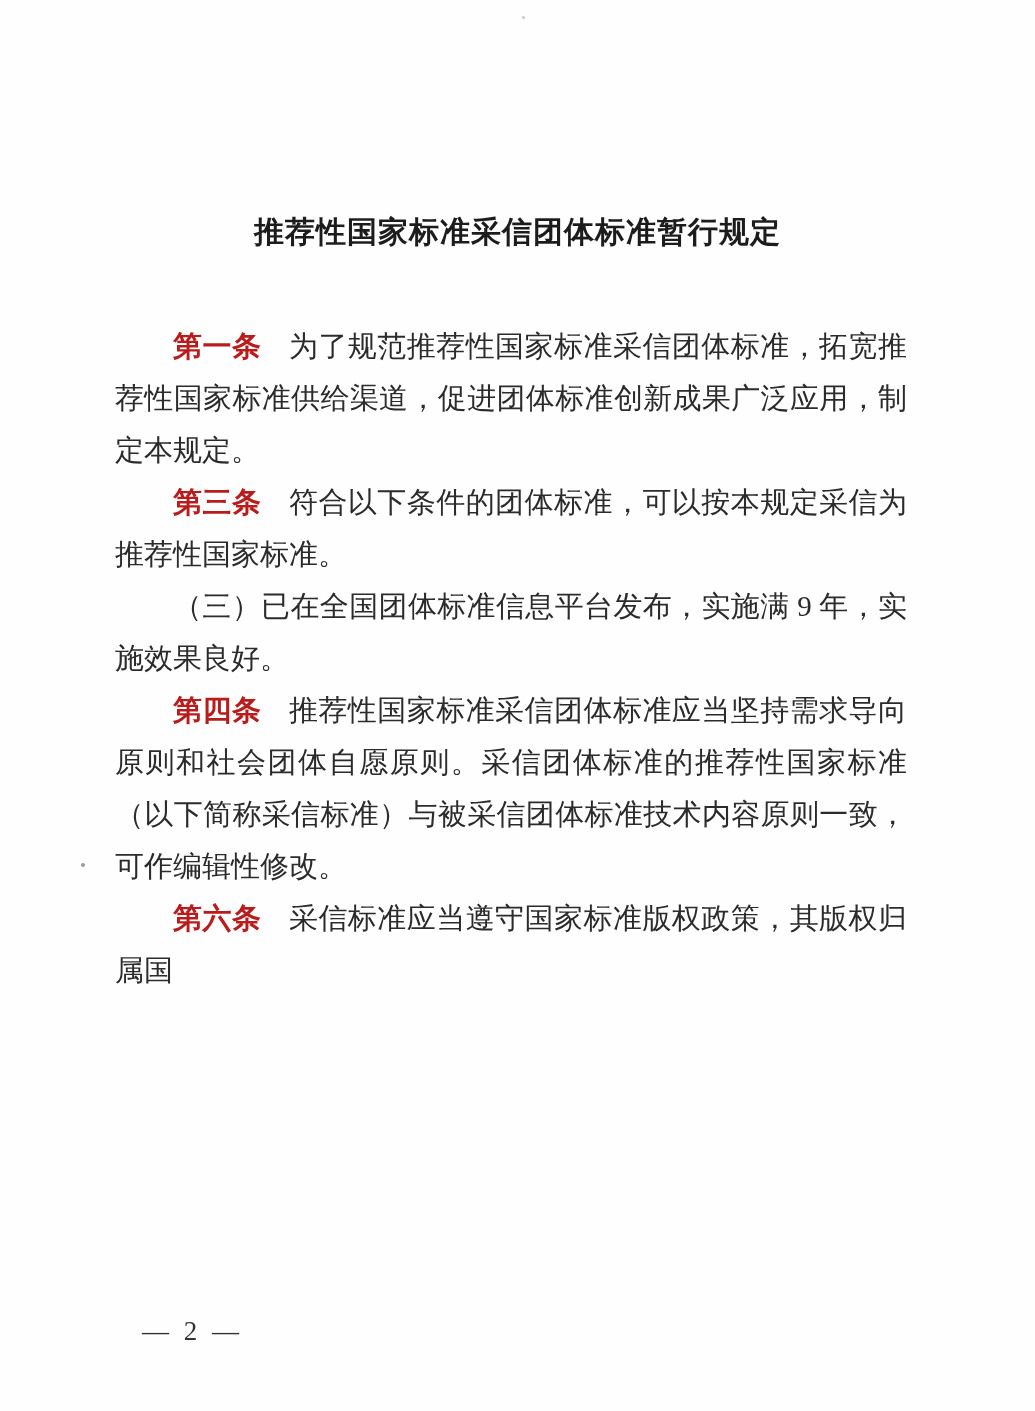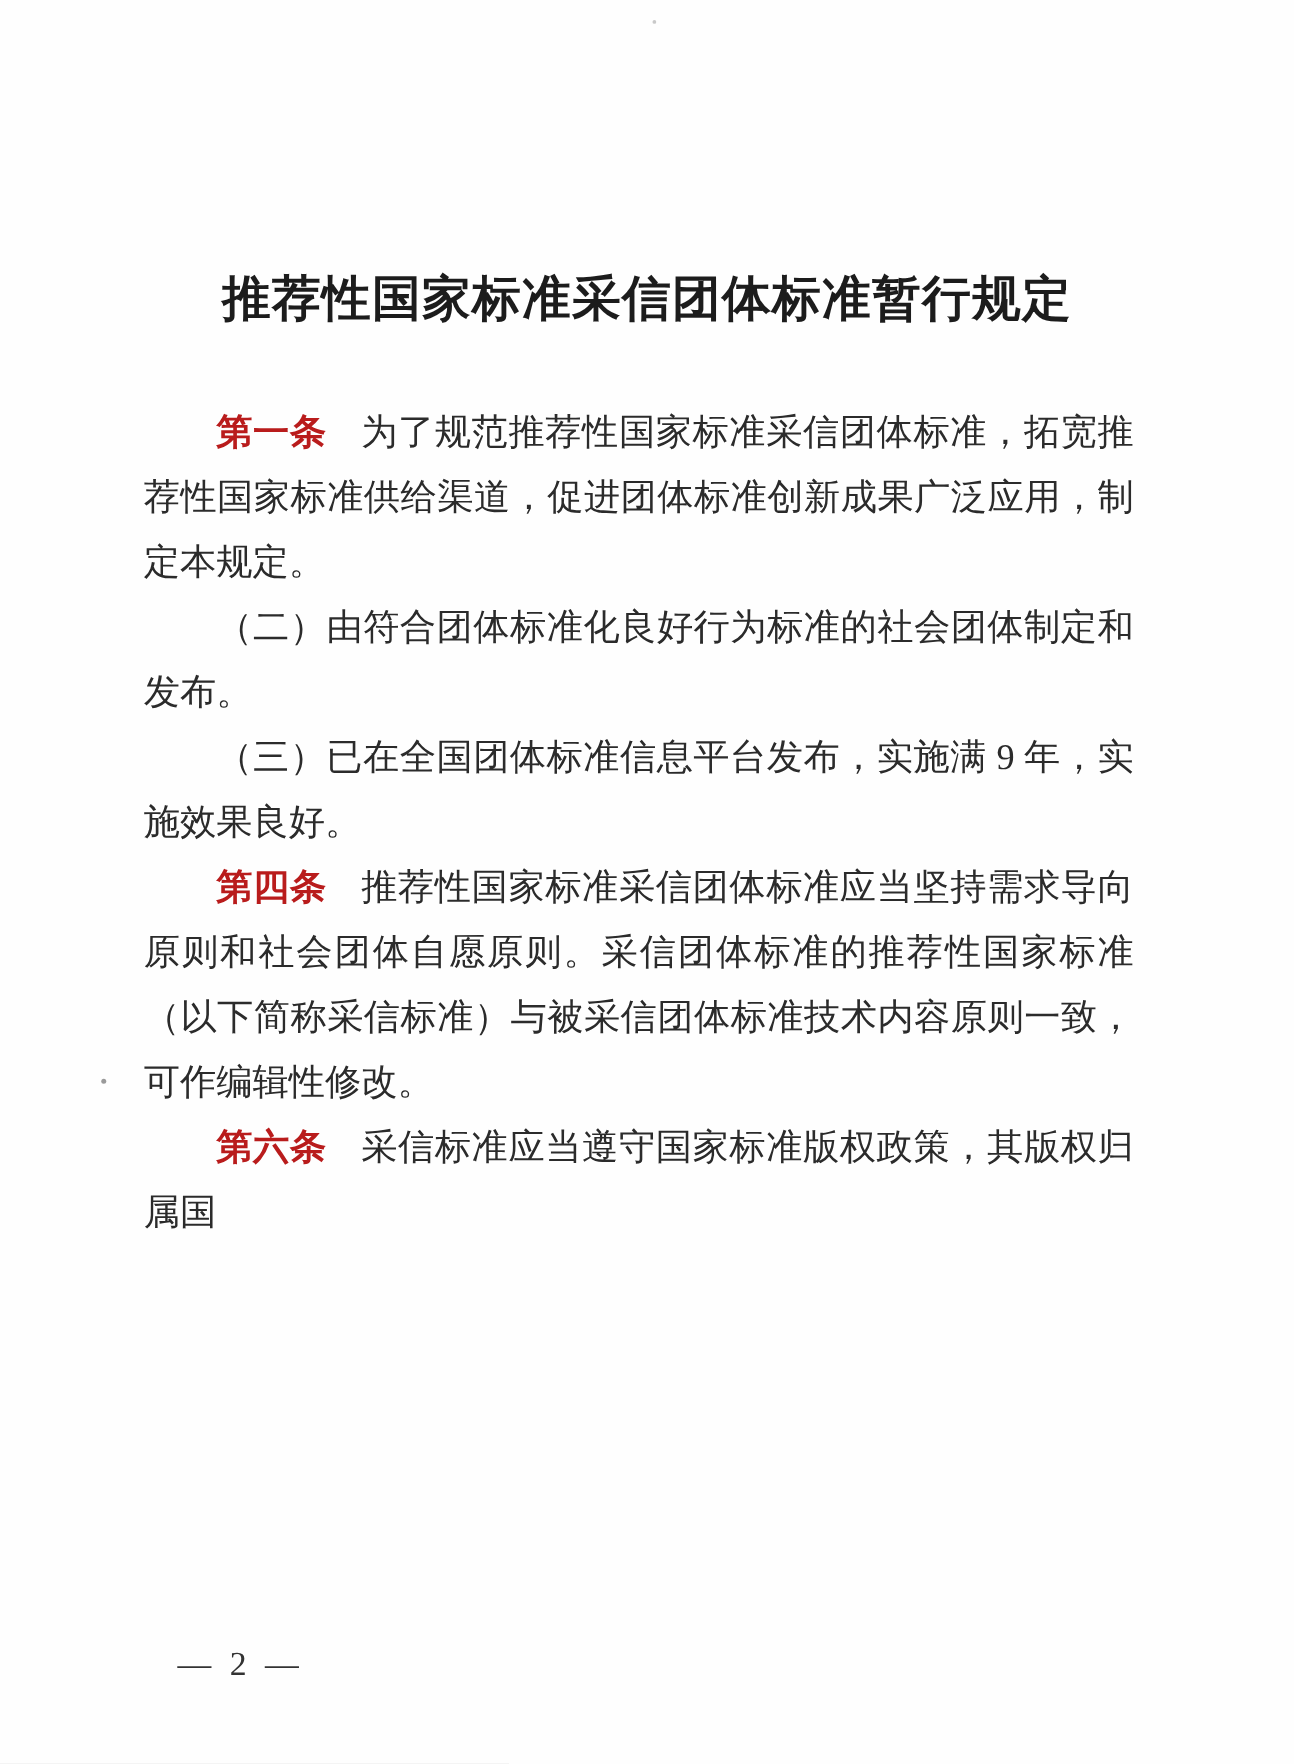--- a/index.html
+++ b/index.html
@@ -18,21 +18,21 @@
   }
   .title {
     position: absolute;
     top: 212px;
     left: 0;
     right: 0;
     margin: 0;
     text-align: center;
     font-family: "Liberation Sans", "DejaVu Sans", sans-serif;
     font-weight: 700;
-    font-size: 39px;
+    font-size: 30px;
     letter-spacing: 1px;
     color: #1c1c1c;
   }
   .body {
     position: absolute;
     top: 320px;
     left: 115px;
     width: 792px;
     font-family: "Liberation Serif", "DejaVu Serif", serif;
     font-size: 29px;
@@ -86,23 +86,23 @@
 
 <div class="page">
 
   <h1 class="title">推荐性国家标准采信团体标准暂行规定</h1>
 
   <div class="body">
 
     <p class="para"><span class="lead">第一条</span><span>为了规范推荐性国家标准采信团体标准，拓宽推荐性国家标准供给渠道，促进团体标准创新成果广泛应用，制定本规定。</span></p>
 
 
+    <p class="para"><span class="lead">第三条</span><span>符合以下条件的团体标准，可以按本规定采信为推荐性国家标准。</span></p>
 
 
-    <p class="para"><span class="lead"></span><span>（二）由符合团体标准化良好行为标准的社会团体制定和发布。</span></p>
 
     <p class="para"><span class="lead"></span><span>（三）已在全国团体标准信息平台发布，实施满 9 年，实施效果良好。</span></p>
 
     <p class="para"><span class="lead">第四条</span><span>推荐性国家标准采信团体标准应当坚持需求导向原则和社会团体自愿原则。采信团体标准的推荐性国家标准（以下简称采信标准）与被采信团体标准技术内容原则一致，可作编辑性修改。</span></p>
 
 
     <p class="para"><span class="lead">第六条</span><span>采信标准应当遵守国家标准版权政策，其版权归属国</span></p>
 
   </div>
 

